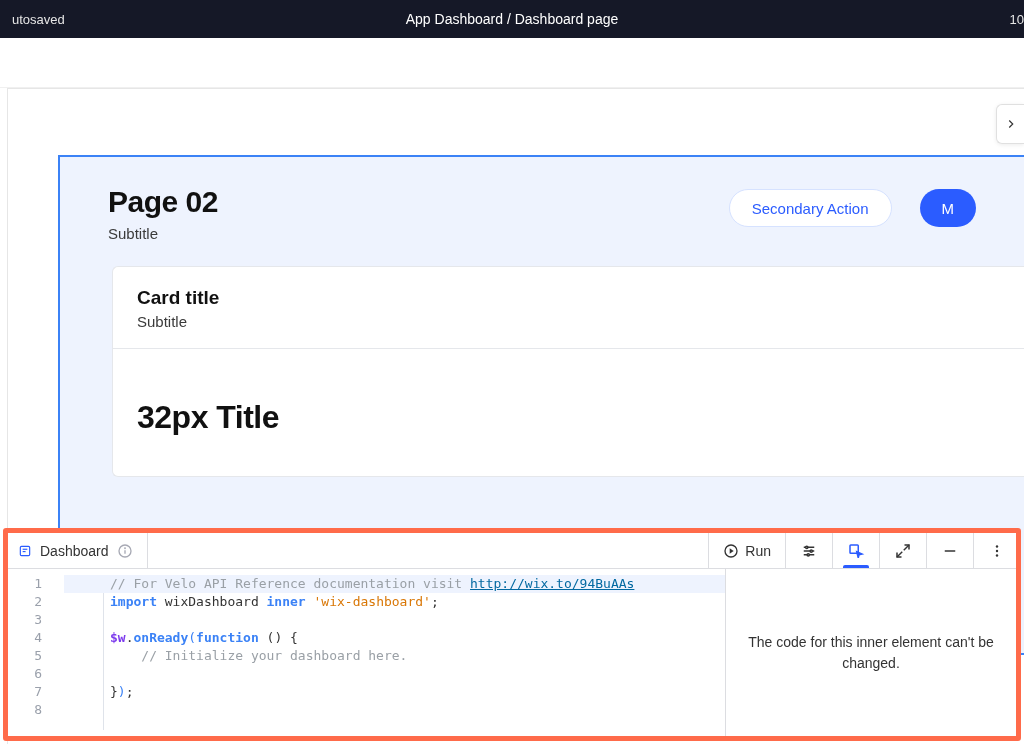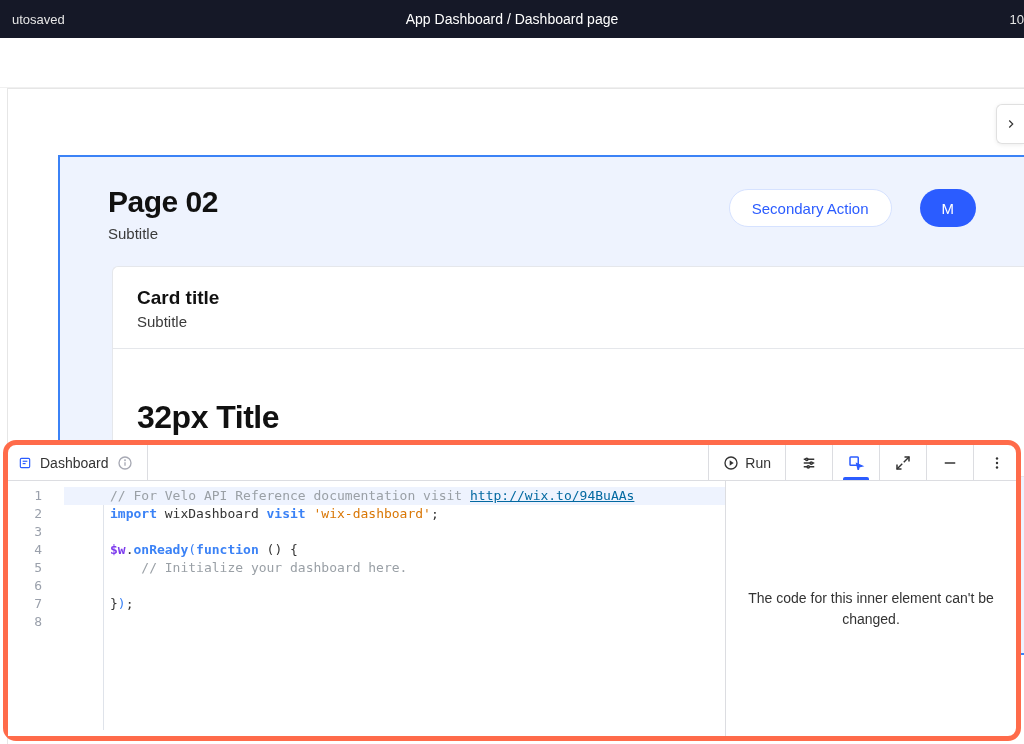--- a/index.html
+++ b/index.html
@@ -174,24 +174,24 @@
     font-weight: 800;
     color: #111;
     letter-spacing: -0.5px;
   }
 
   
   .code-highlight-border {
     position: absolute;
     left: 3px;
     right: 3px;
-    height: 301px;
+    height: 213px;
     bottom: 3px;
     border: 5px solid #ff6b4a;
-    border-radius: 13px;
+    border-radius: 3px;
     z-index: 10;
     background: #fff;
     display: flex;
     flex-direction: column;
   }
   .codebar {
     height: 36px;
     border-bottom: 1px solid #dcdde1;
     display: flex;
     align-items: center;
@@ -433,21 +433,21 @@
       <div>5</div>
       <div>6</div>
       <div>7</div>
       <div>8</div>
     </div>
     <div class="editor-col">
       <div class="fold">
           <div class="v"></div>
         </div>
       <div class="line hl"><span class="tok-comment">// For Velo API Reference documentation visit </span><span class="tok-link">http://wix.to/94BuAAs</span></div>
-      <div class="line"><span class="tok-kw">import</span><span class="tok-ident"> wixDashboard </span><span class="tok-kw">visit</span><span> </span><span class="tok-str">'wix-dashboard'</span><span class="tok-ident">;</span></div>
+      <div class="line"><span class="tok-kw">import</span><span class="tok-ident"> wixDashboard </span><span class="tok-kw">inner</span><span> </span><span class="tok-str">'wix-dashboard'</span><span class="tok-ident">;</span></div>
       <div class="line"></div>
       <div class="line"><span class="tok-dol">$w</span><span class="tok-ident">.</span><span class="tok-fn">onReady</span><span class="tok-punc">(</span><span class="tok-kw">function</span><span class="tok-ident"> () {</span></div>
       <div class="line"><span class="tok-comment">    // Initialize your dashboard here.</span></div>
       <div class="line"></div>
       <div class="line"><span class="tok-ident">}</span><span class="tok-punc">)</span><span class="tok-ident">;</span></div>
       <div class="line"></div>
     </div>
     <div class="side-panel">
       <div>The code for this inner element can't be changed.</div>
     </div>

